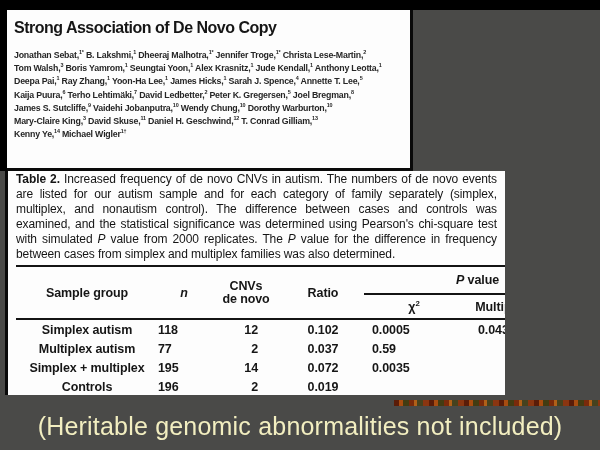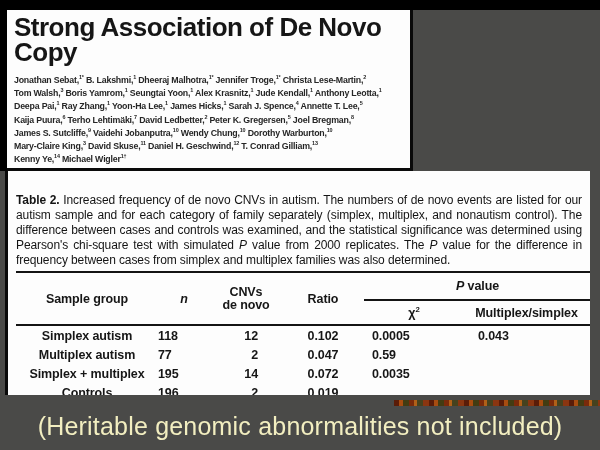--- a/index.html
+++ b/index.html
@@ -22,40 +22,40 @@
     position: absolute; left: 7px; top: 10px;
     width: 406px; height: 161px;
     background: #fdfdfd;
     border-right: 3px solid #0a0a0a;
     border-bottom: 3px solid #0a0a0a;
     box-sizing: border-box;
     padding: 5px 5px 0 7px;
     overflow: hidden;
   }
   .paper-title {
-    font-size: 26px; font-weight: bold; color: #161616;
+    font-size: 16px; font-weight: bold; color: #161616;
     line-height: 25px; letter-spacing: -0.5px;
     margin: 0;
   }
   .author-lines { margin-top: 9px; }
   .author-line {
     font-size: 8.8px; font-weight: bold; color: #262626;
     line-height: 13.2px; letter-spacing: -0.2px;
     white-space: nowrap;
   }
   .author-line sup, .data-table sup {
     font-size: 0.62em; line-height: 0; vertical-align: super;
   }
   .table-box {
     position: absolute; left: 5px; top: 171px;
-    width: 585px; height: 224px;
+    width: 500px; height: 224px;
     background: #fdfdfd;
     border-left: 3px solid #0a0a0a;
     box-sizing: border-box;
-    padding: 22px 8px 0 8px;
+    padding: 1px 8px 0 8px;
     overflow: hidden;
   }
   .table-caption {
     font-size: 12px; line-height: 15px; color: #141414;
     text-align: justify; letter-spacing: -0.1px;
   }
   .table-caption b { font-weight: bold; }
   .table-caption i, .data-table i { font-style: italic; }
   .data-table {
     width: 575px; table-layout: fixed;
@@ -147,21 +147,21 @@
           <td class="col-n">118</td>
           <td class="col-cnvs">12</td>
           <td class="col-ratio">0.102</td>
           <td class="col-chi">0.0005</td>
           <td class="col-mult">0.043</td>
         </tr>
         <tr>
           <td class="col-group">Multiplex autism</td>
           <td class="col-n">77</td>
           <td class="col-cnvs">2</td>
-          <td class="col-ratio">0.047</td>
+          <td class="col-ratio">0.037</td>
           <td class="col-chi">0.59</td>
           <td class="col-mult"></td>
         </tr>
         <tr>
           <td class="col-group">Simplex + multiplex</td>
           <td class="col-n">195</td>
           <td class="col-cnvs">14</td>
           <td class="col-ratio">0.072</td>
           <td class="col-chi">0.0035</td>
           <td class="col-mult"></td>

